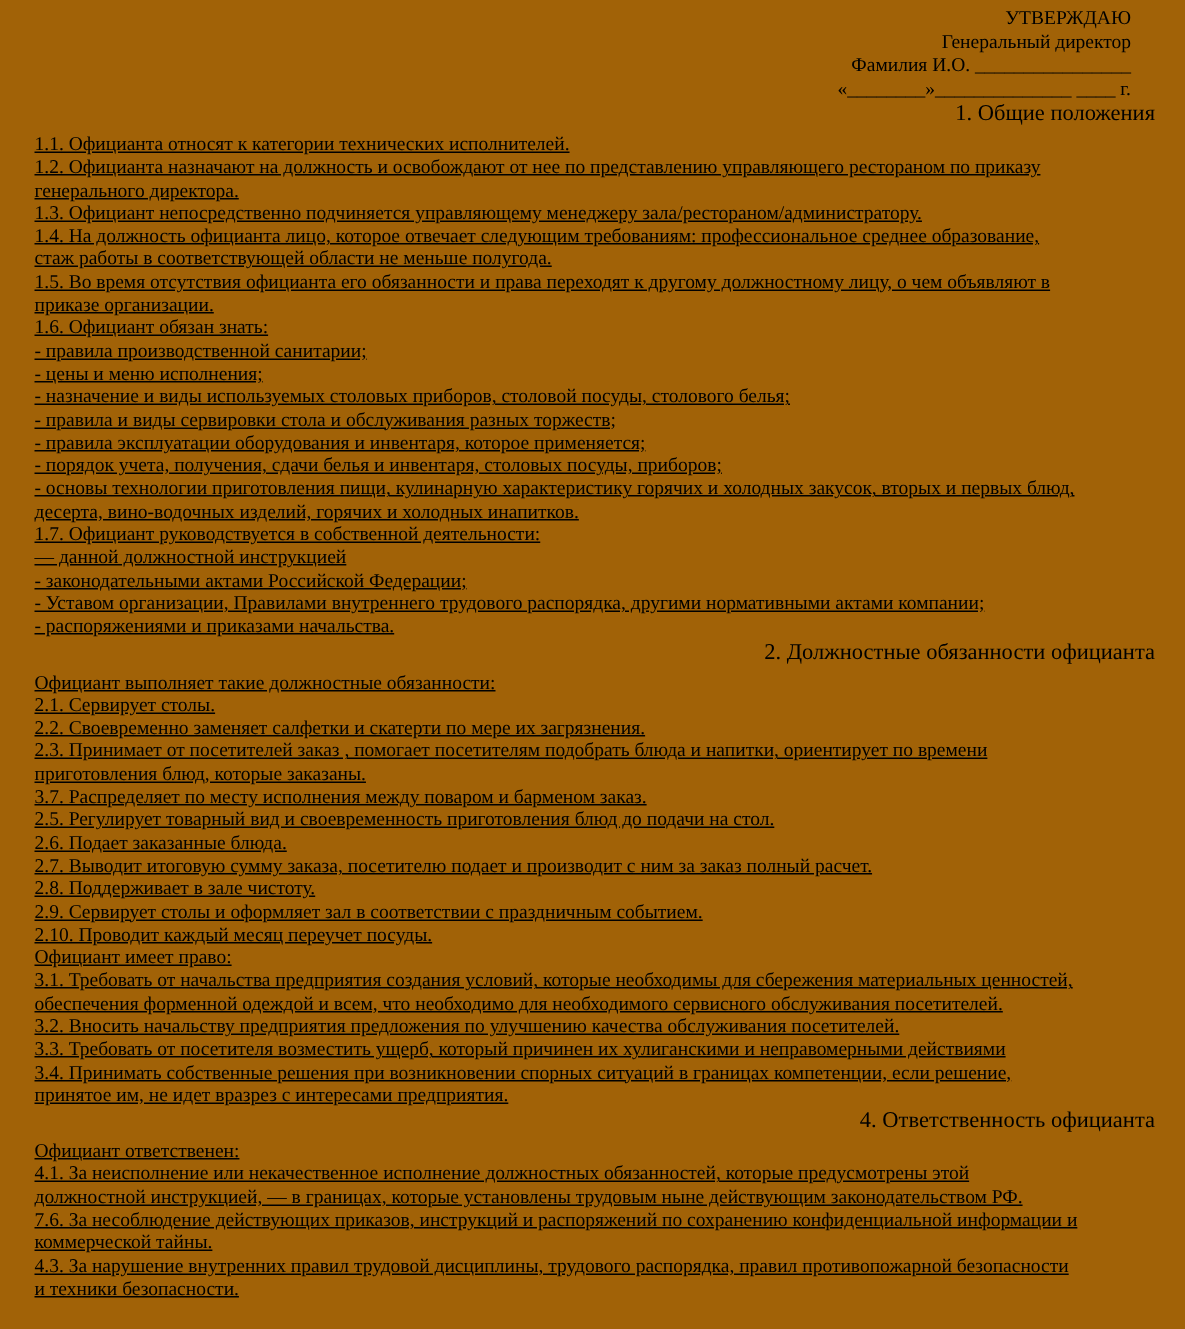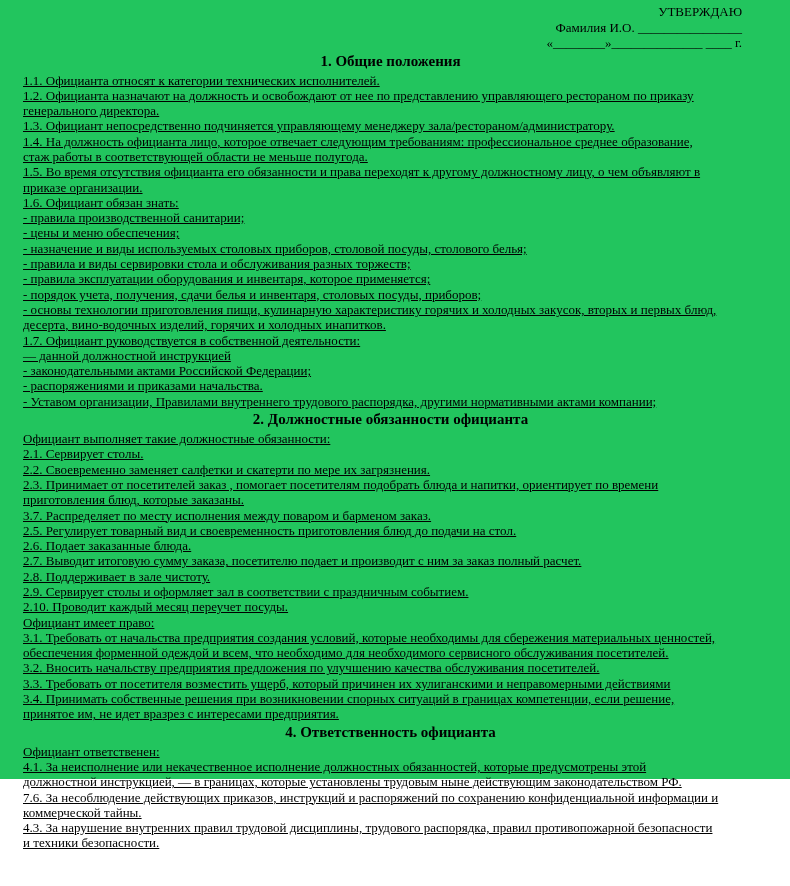--- a/index.html
+++ b/index.html
@@ -10,82 +10,83 @@
   body {
     width: 790px;
     height: 886px;
     overflow: hidden;
     font-family: "Liberation Serif", "DejaVu Serif", serif;
     color: #000000;
   }
   .page {
     box-sizing: border-box;
     width: 790px;
-    height: 779px;
-    padding: 4px 32px 0 23px;
-    background: #22c55e;
+    height: 886px;
+    padding: 4px 20px 0 23px;
+    background: #a16207;
   }
   .approval {
     text-align: right;
     padding-right: 16px;
   }
   .appr-line {
     font-size: 13px;
     line-height: 15.5px;
     white-space: pre;
   }
   .sec-title {
     font-size: 15px;
     line-height: 19px;
-    font-weight: bold;
-    text-align: center;
+    font-weight: normal;
+    text-align: right;
     margin: 1px 0 2px 0;
   }
   .para {
     font-size: 13px;
     line-height: 15.3px;
     white-space: pre-line;
     margin: 0;
     text-decoration: underline;
   }
 </style>
 </head>
 <body>
 
 <div class="page">
 
   <div class="approval">
     <div class="appr-line">УТВЕРЖДАЮ</div>
+    <div class="appr-line">Генеральный директор</div>
     <div class="appr-line">Фамилия И.О. ________________</div>
     <div class="appr-line">«________»______________ ____ г.</div>
   </div>
 
   <div class="sec-title">1. Общие положения</div>
   <div class="para">1.1. Официанта относят к категории технических исполнителей.</div>
   <div class="para">1.2. Официанта назначают на должность и освобождают от нее по представлению управляющего рестораном по приказу
 генерального директора.</div>
   <div class="para">1.3. Официант непосредственно подчиняется управляющему менеджеру зала/рестораном/администратору.</div>
   <div class="para">1.4. На должность официанта лицо, которое отвечает следующим требованиям: профессиональное среднее образование,
 стаж работы в соответствующей области не меньше полугода.</div>
   <div class="para">1.5. Во время отсутствия официанта его обязанности и права переходят к другому должностному лицу, о чем объявляют в
 приказе организации.</div>
   <div class="para">1.6. Официант обязан знать:</div>
   <div class="para">- правила производственной санитарии;</div>
-  <div class="para">- цены и меню обеспечения;</div>
+  <div class="para">- цены и меню исполнения;</div>
   <div class="para">- назначение и виды используемых столовых приборов, столовой посуды, столового белья;</div>
   <div class="para">- правила и виды сервировки стола и обслуживания разных торжеств;</div>
   <div class="para">- правила эксплуатации оборудования и инвентаря, которое применяется;</div>
   <div class="para">- порядок учета, получения, сдачи белья и инвентаря, столовых посуды, приборов;</div>
   <div class="para">- основы технологии приготовления пищи, кулинарную характеристику горячих и холодных закусок, вторых и первых блюд,
 десерта, вино-водочных изделий, горячих и холодных инапитков.</div>
   <div class="para">1.7. Официант руководствуется в собственной деятельности:</div>
   <div class="para">— данной должностной инструкцией</div>
   <div class="para">- законодательными актами Российской Федерации;</div>
+  <div class="para">- Уставом организации, Правилами внутреннего трудового распорядка, другими нормативными актами компании;</div>
   <div class="para">- распоряжениями и приказами начальства.</div>
-  <div class="para">- Уставом организации, Правилами внутреннего трудового распорядка, другими нормативными актами компании;</div>
 
   <div class="sec-title">2. Должностные обязанности официанта</div>
   <div class="para">Официант выполняет такие должностные обязанности:</div>
   <div class="para">2.1. Сервирует столы.</div>
   <div class="para">2.2. Своевременно заменяет салфетки и скатерти по мере их загрязнения.</div>
   <div class="para">2.3. Принимает от посетителей заказ , помогает посетителям подобрать блюда и напитки, ориентирует по времени
 приготовления блюд, которые заказаны.</div>
   <div class="para">3.7. Распределяет по месту исполнения между поваром и барменом заказ.</div>
   <div class="para">2.5. Регулирует товарный вид и своевременность приготовления блюд до подачи на стол.</div>
   <div class="para">2.6. Подает заказанные блюда.</div>

